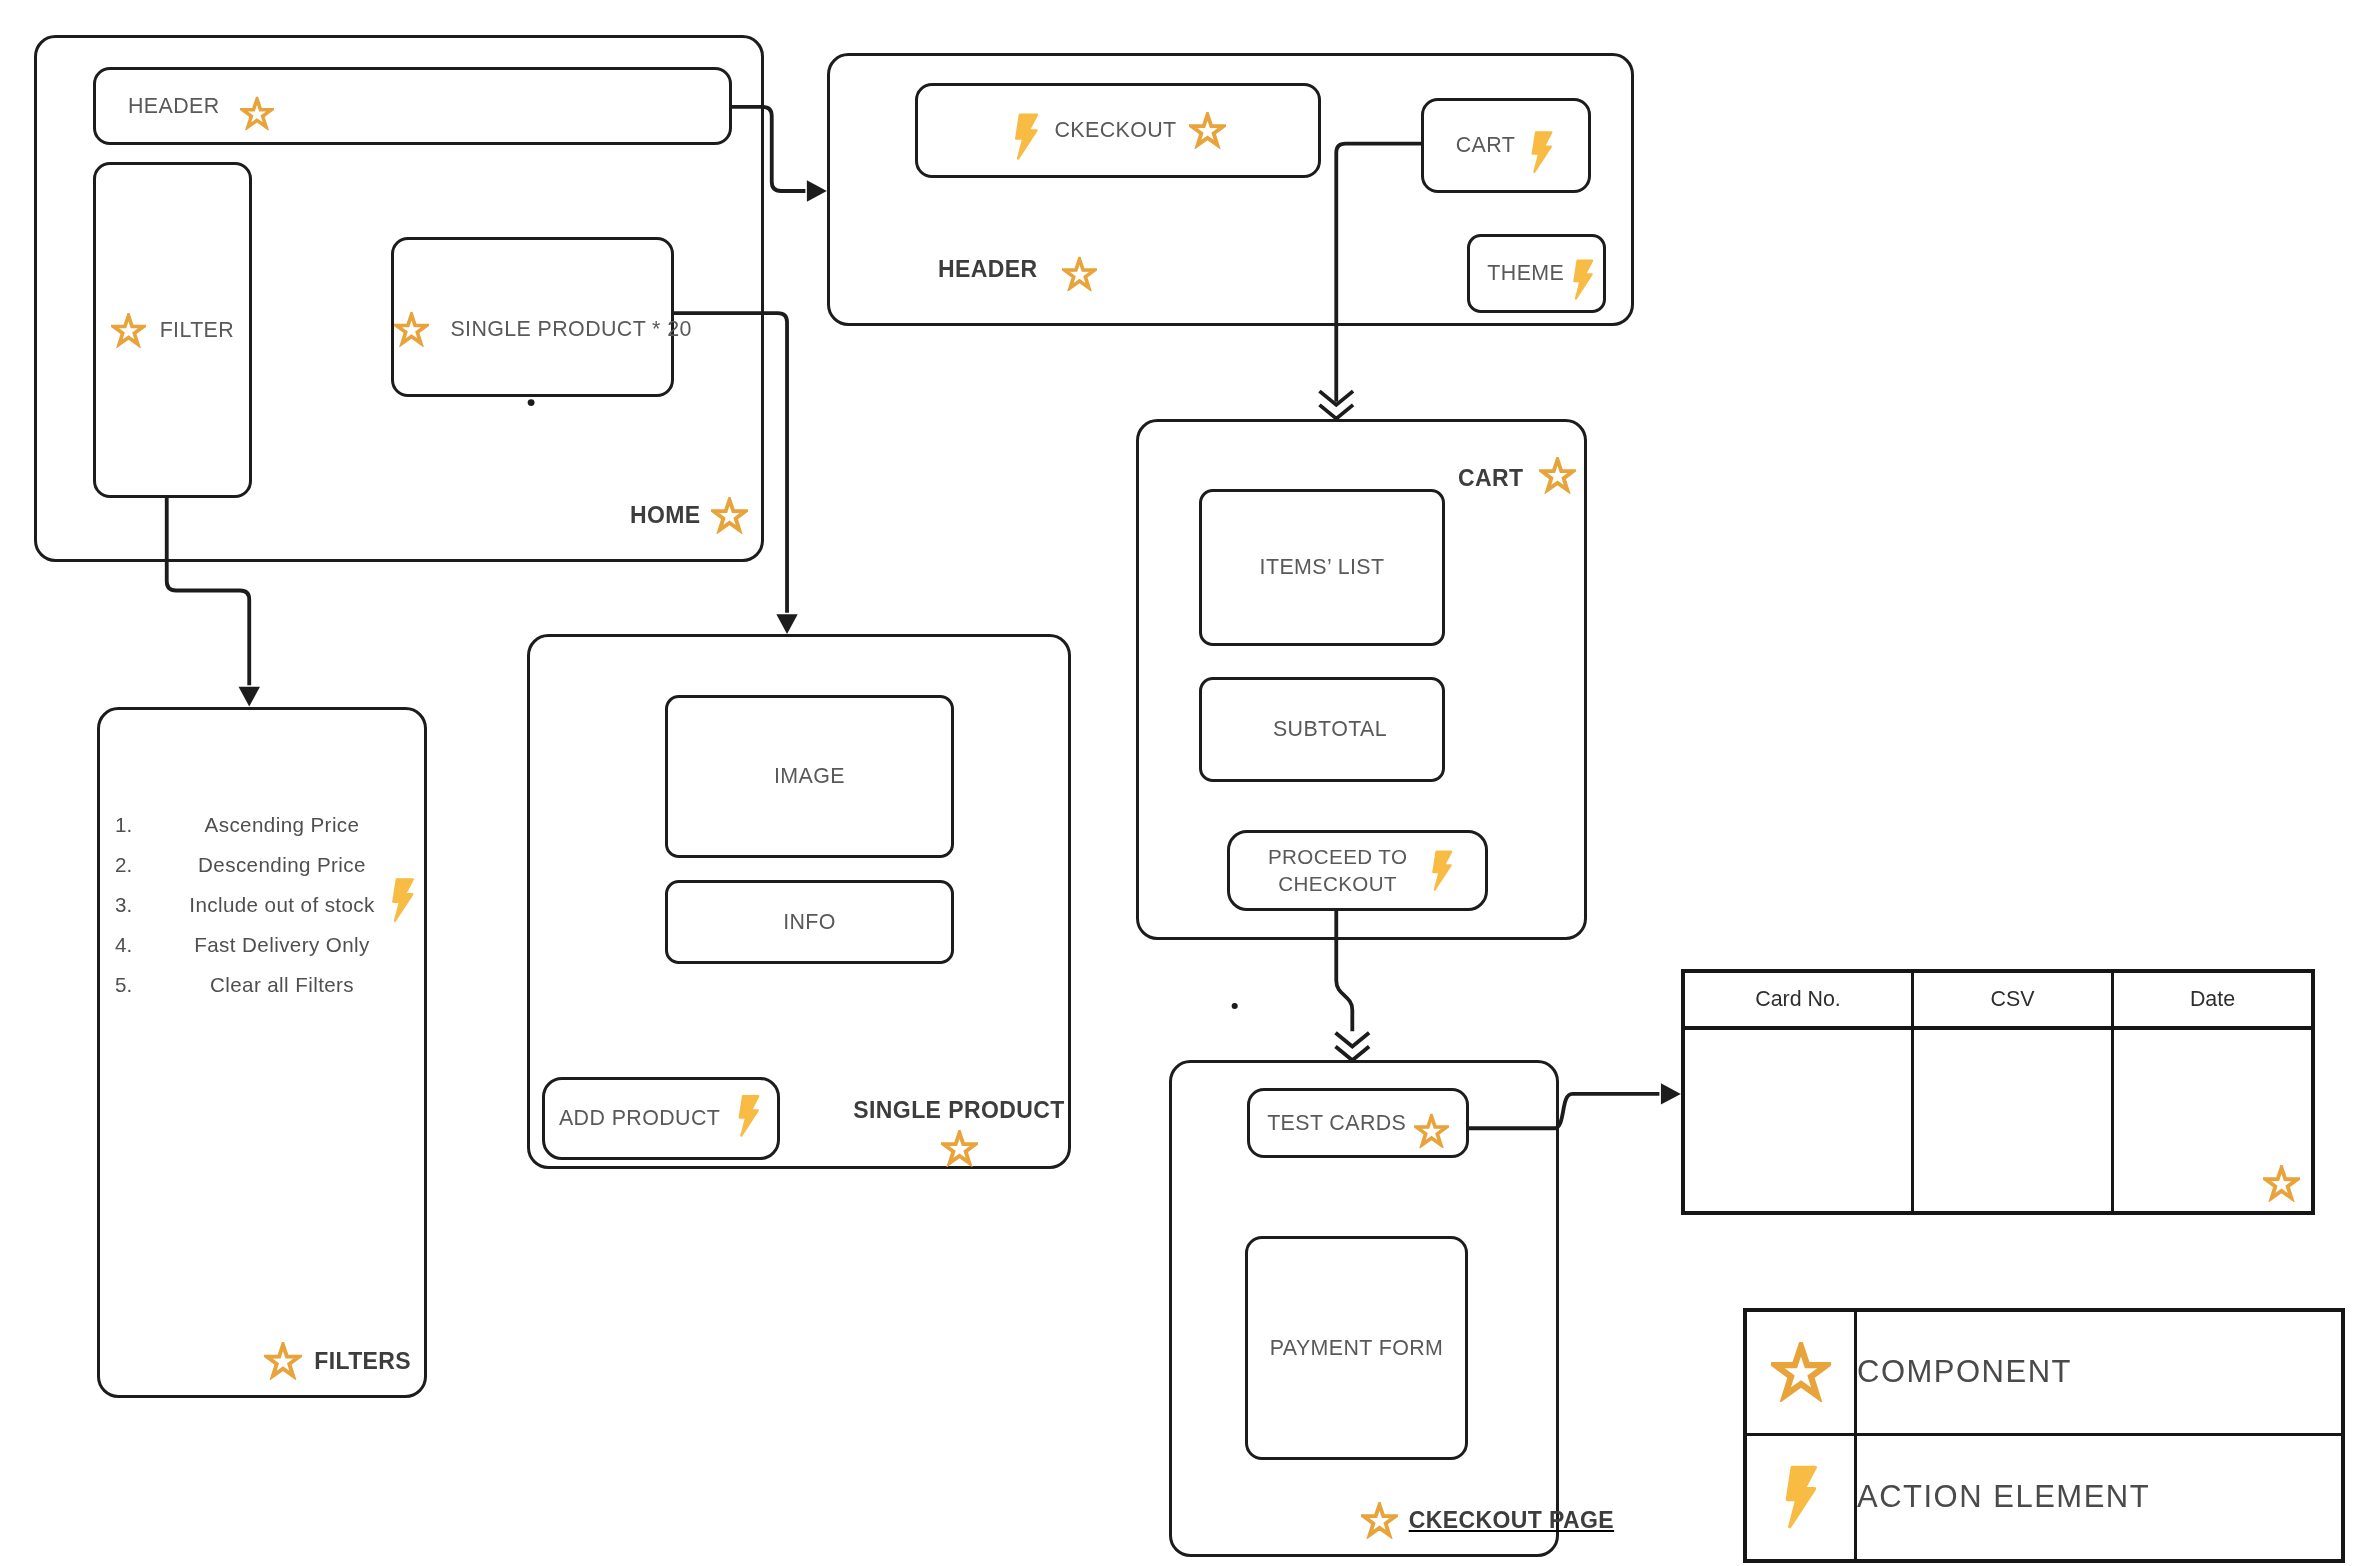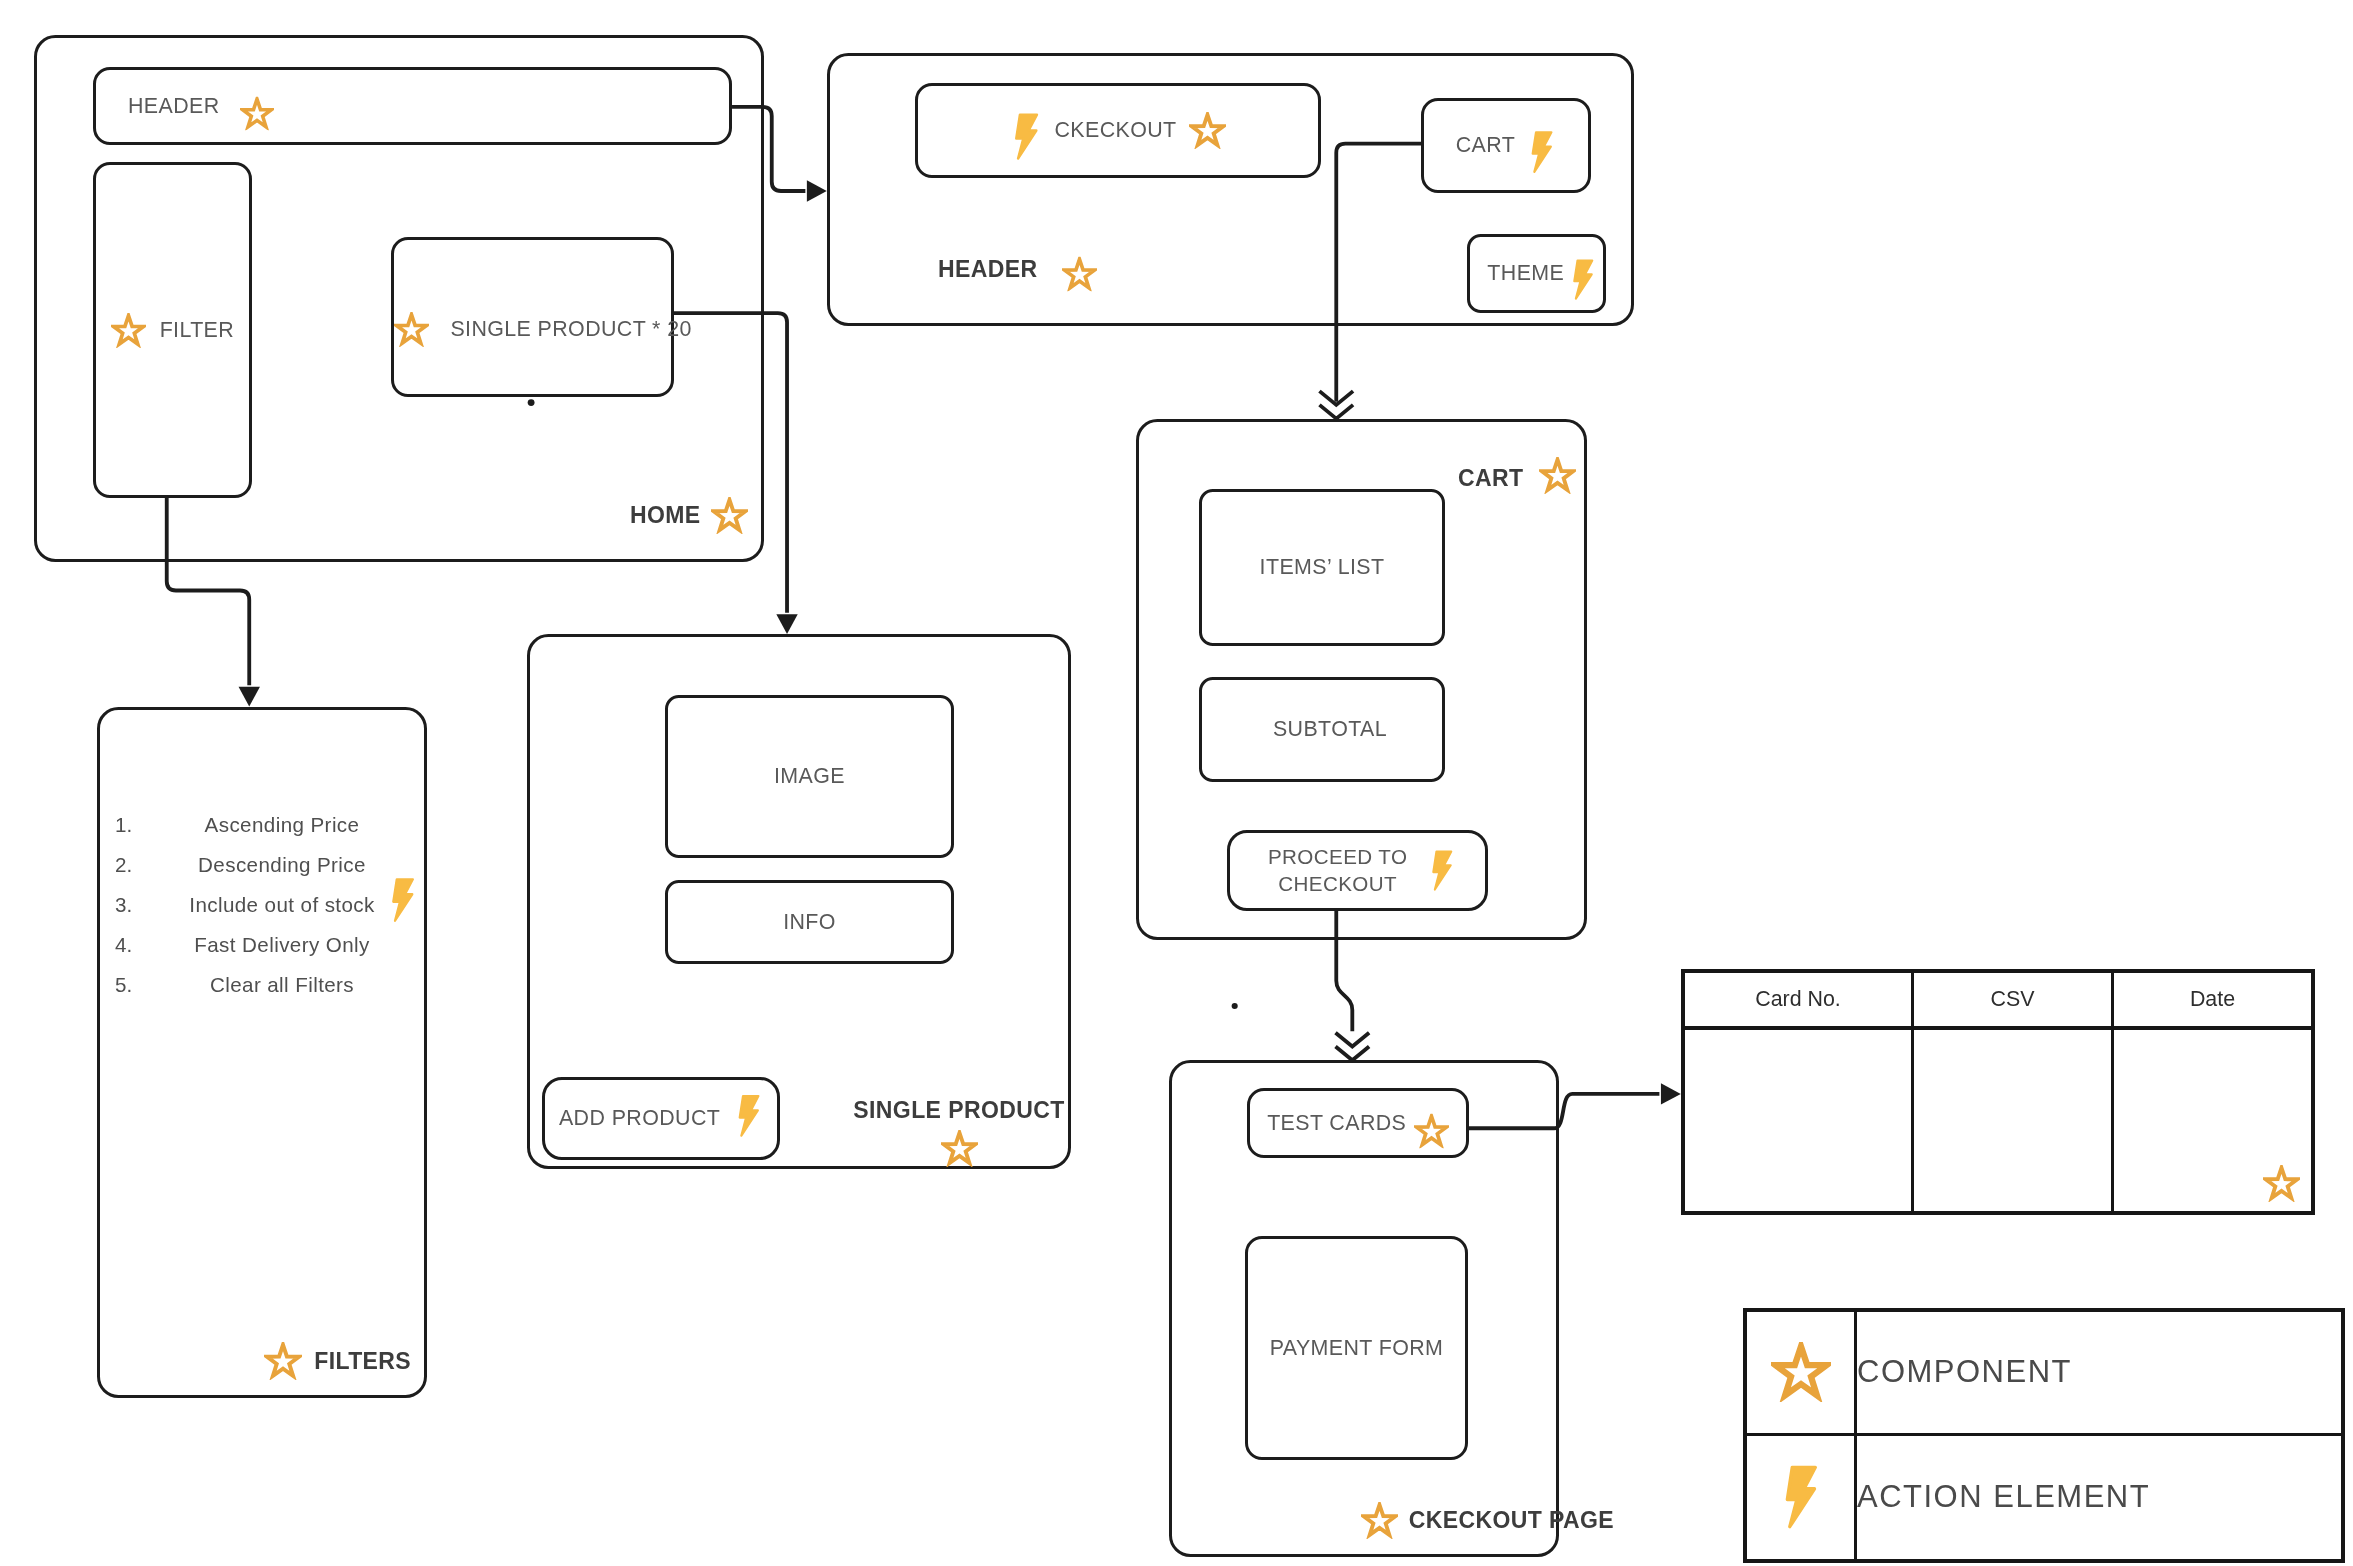--- a/index.html
+++ b/index.html
@@ -67,21 +67,21 @@
   #info{left:665px;top:880px;width:289px;height:84px;}
   #addproduct{left:542px;top:1077px;width:238px;height:83px;gap:13.8px;}
   #addproduct .bolt{transform:translateY(-3.1px);}
   #sp-label{left:848px;top:1097px;width:222px;flex-direction:column;gap:6.1px;}
 
   
   #checkoutbig{left:1169px;top:1060px;width:390px;height:497px;}
   #testcards{left:1247px;top:1088px;width:222px;height:70px;gap:7.6px;}
   #testcards .icon{transform:translateY(7.6px);}
   #payment{left:1245px;top:1236px;width:223px;height:224px;}
-  #checkout-label{left:1361px;top:1502px;gap:10.7px;}
+  #checkout-label{left:1361px;top:1502px;gap:10.7px;text-decoration:underline;}
 
   
   #cardstable{position:absolute;left:1681px;top:969px;width:634px;height:246px;
     border:4.6px solid #161616;box-sizing:border-box;display:grid;
     grid-template-columns:229px 200px 1fr;grid-template-rows:57px 1fr;background:#fff;}
   .tcell{border-right:3.8px solid #161616;display:flex;align-items:center;justify-content:center;
     font-size:21.4px;color:#2e2e2e;box-sizing:border-box;position:relative;}
   .tcell.last{border-right:none;}
   .thead{border-bottom:4.6px solid #161616;}
   #table-star{position:absolute;right:10.7px;bottom:9.2px;}

